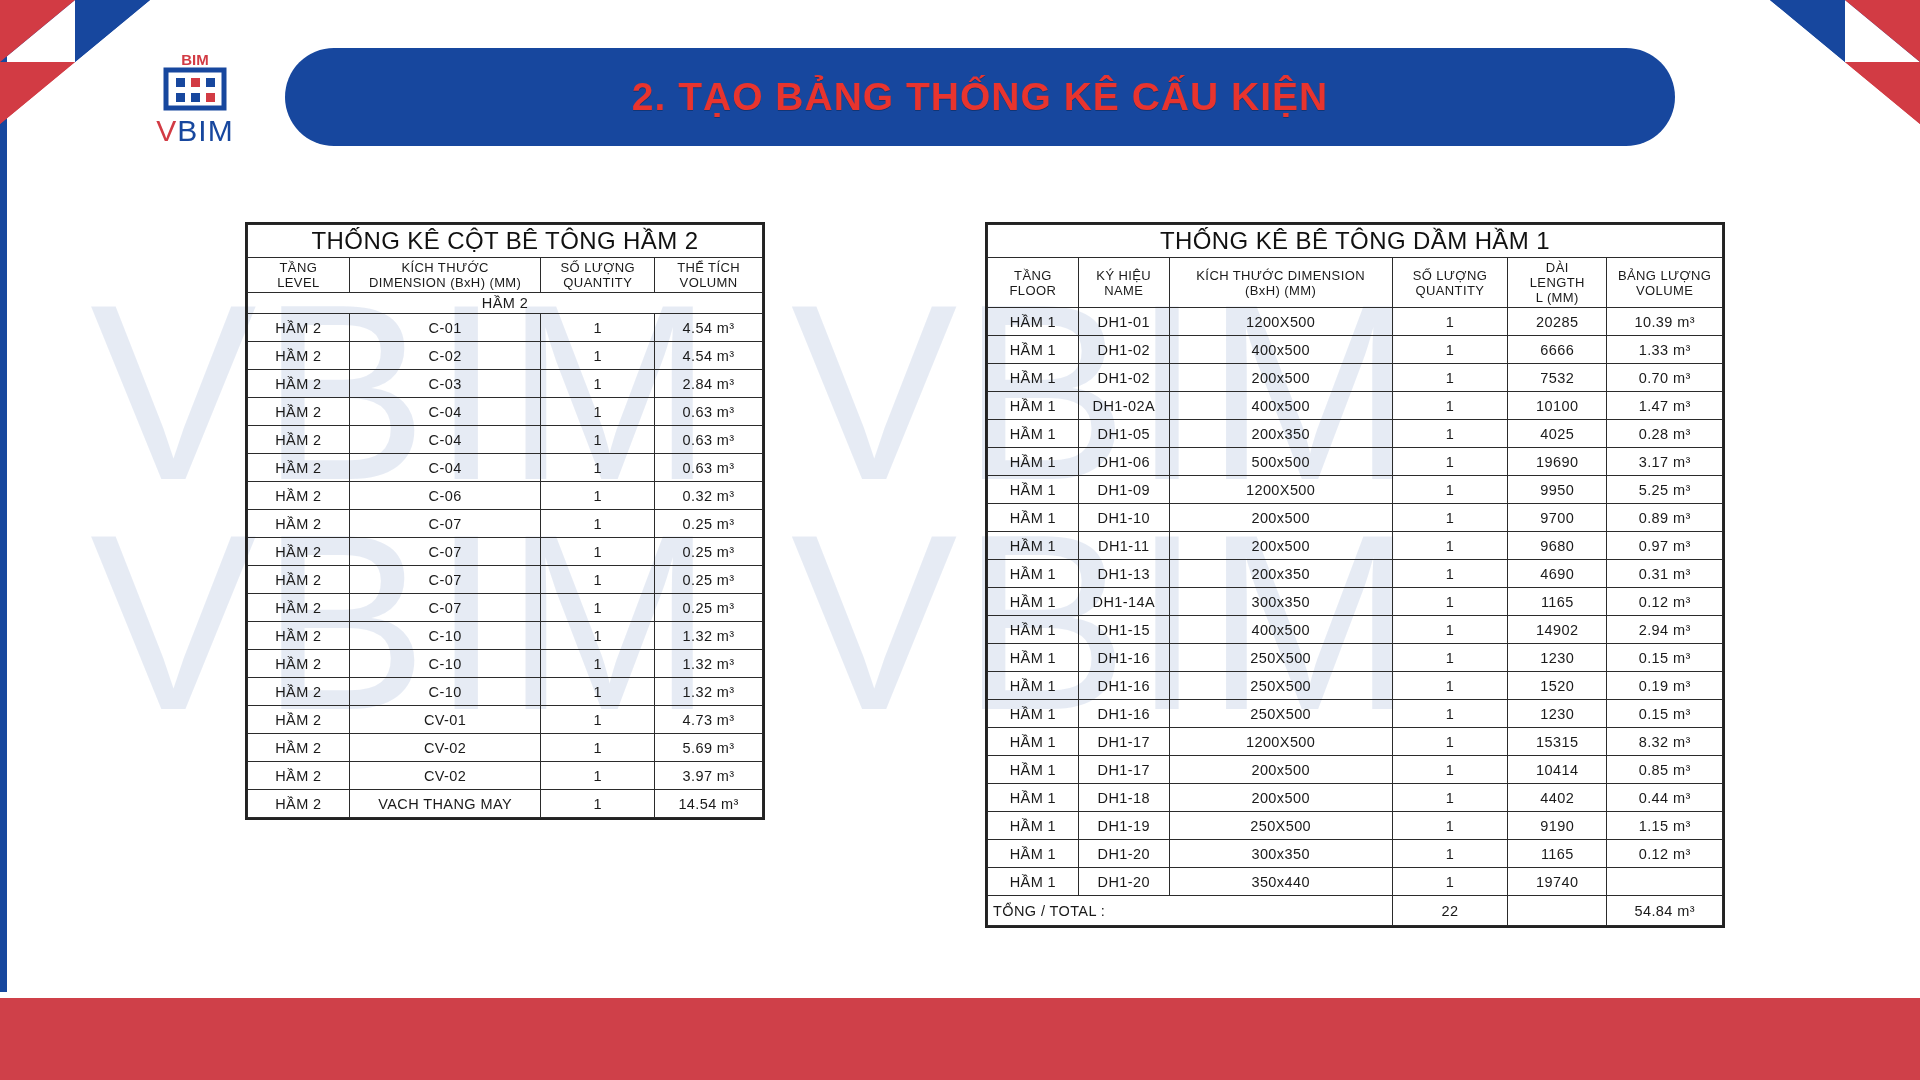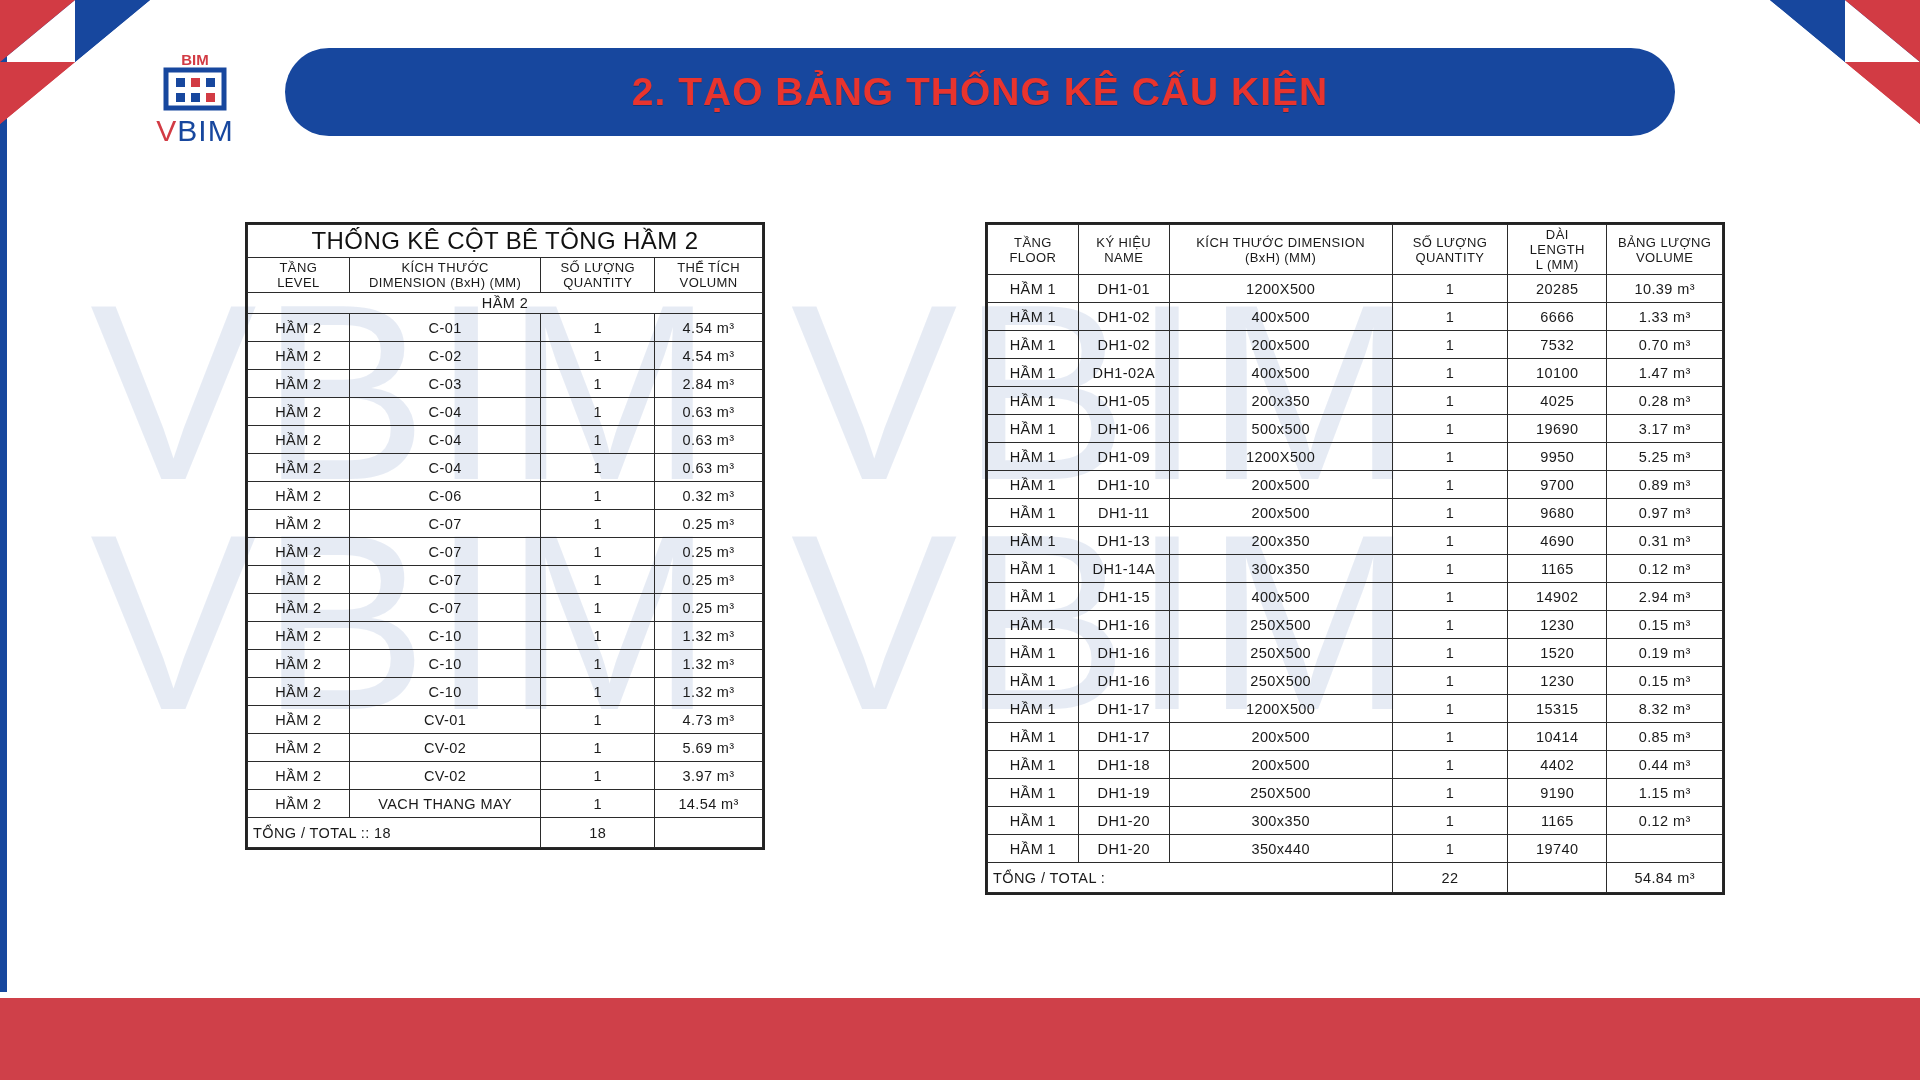--- a/index.html
+++ b/index.html
@@ -87,21 +87,21 @@
   }
   .logo-text .v { color: #d23b44; }
   .logo-text .bim { color: #17479e; }
 
   
   .title-pill {
     position: absolute;
     left: 285px;
     top: 48px;
     width: 1390px;
-    height: 88px;
+    height: 98px;
     background: #17479e;
     border-radius: 49px;
     display: flex;
     align-items: center;
     justify-content: center;
   }
   .title-text {
     color: #e8342e;
     font-size: 39px;
     font-weight: bold;
@@ -378,40 +378,38 @@
           <td>1</td>
           <td>3.97 m³</td>
         </tr>
       <tr class="row">
           <td>HẦM 2</td>
           <td>VACH THANG MAY</td>
           <td>1</td>
           <td>14.54 m³</td>
         </tr>
 
-      <tr class="tot">
-        <td class="tl" colspan="2">TỔNG / TOTAL :: 18</td>
-        <td>18</td>
-        <td></td>
-      </tr>
     </tbody>
   </table>
 </div>
 
 <div class="sched" id="table-right">
   <table class="t">
     <colgroup>
       <col class="d0">
         <col class="d1">
         <col class="d2">
         <col class="d3">
         <col class="d4">
         <col class="d5">
     </colgroup>
     <tbody>
+      <tr class="tbl-title">
+        <td colspan="6">THỐNG KÊ BÊ TÔNG DẦM HẦM 1</td>
+      </tr>
       <tr class="hdr">
         <td>
           <div>TẦNG</div>
           <div>FLOOR</div>
         </td>
         <td>
           <div>KÝ HIỆU</div>
           <div>NAME</div>
         </td>
         <td>

